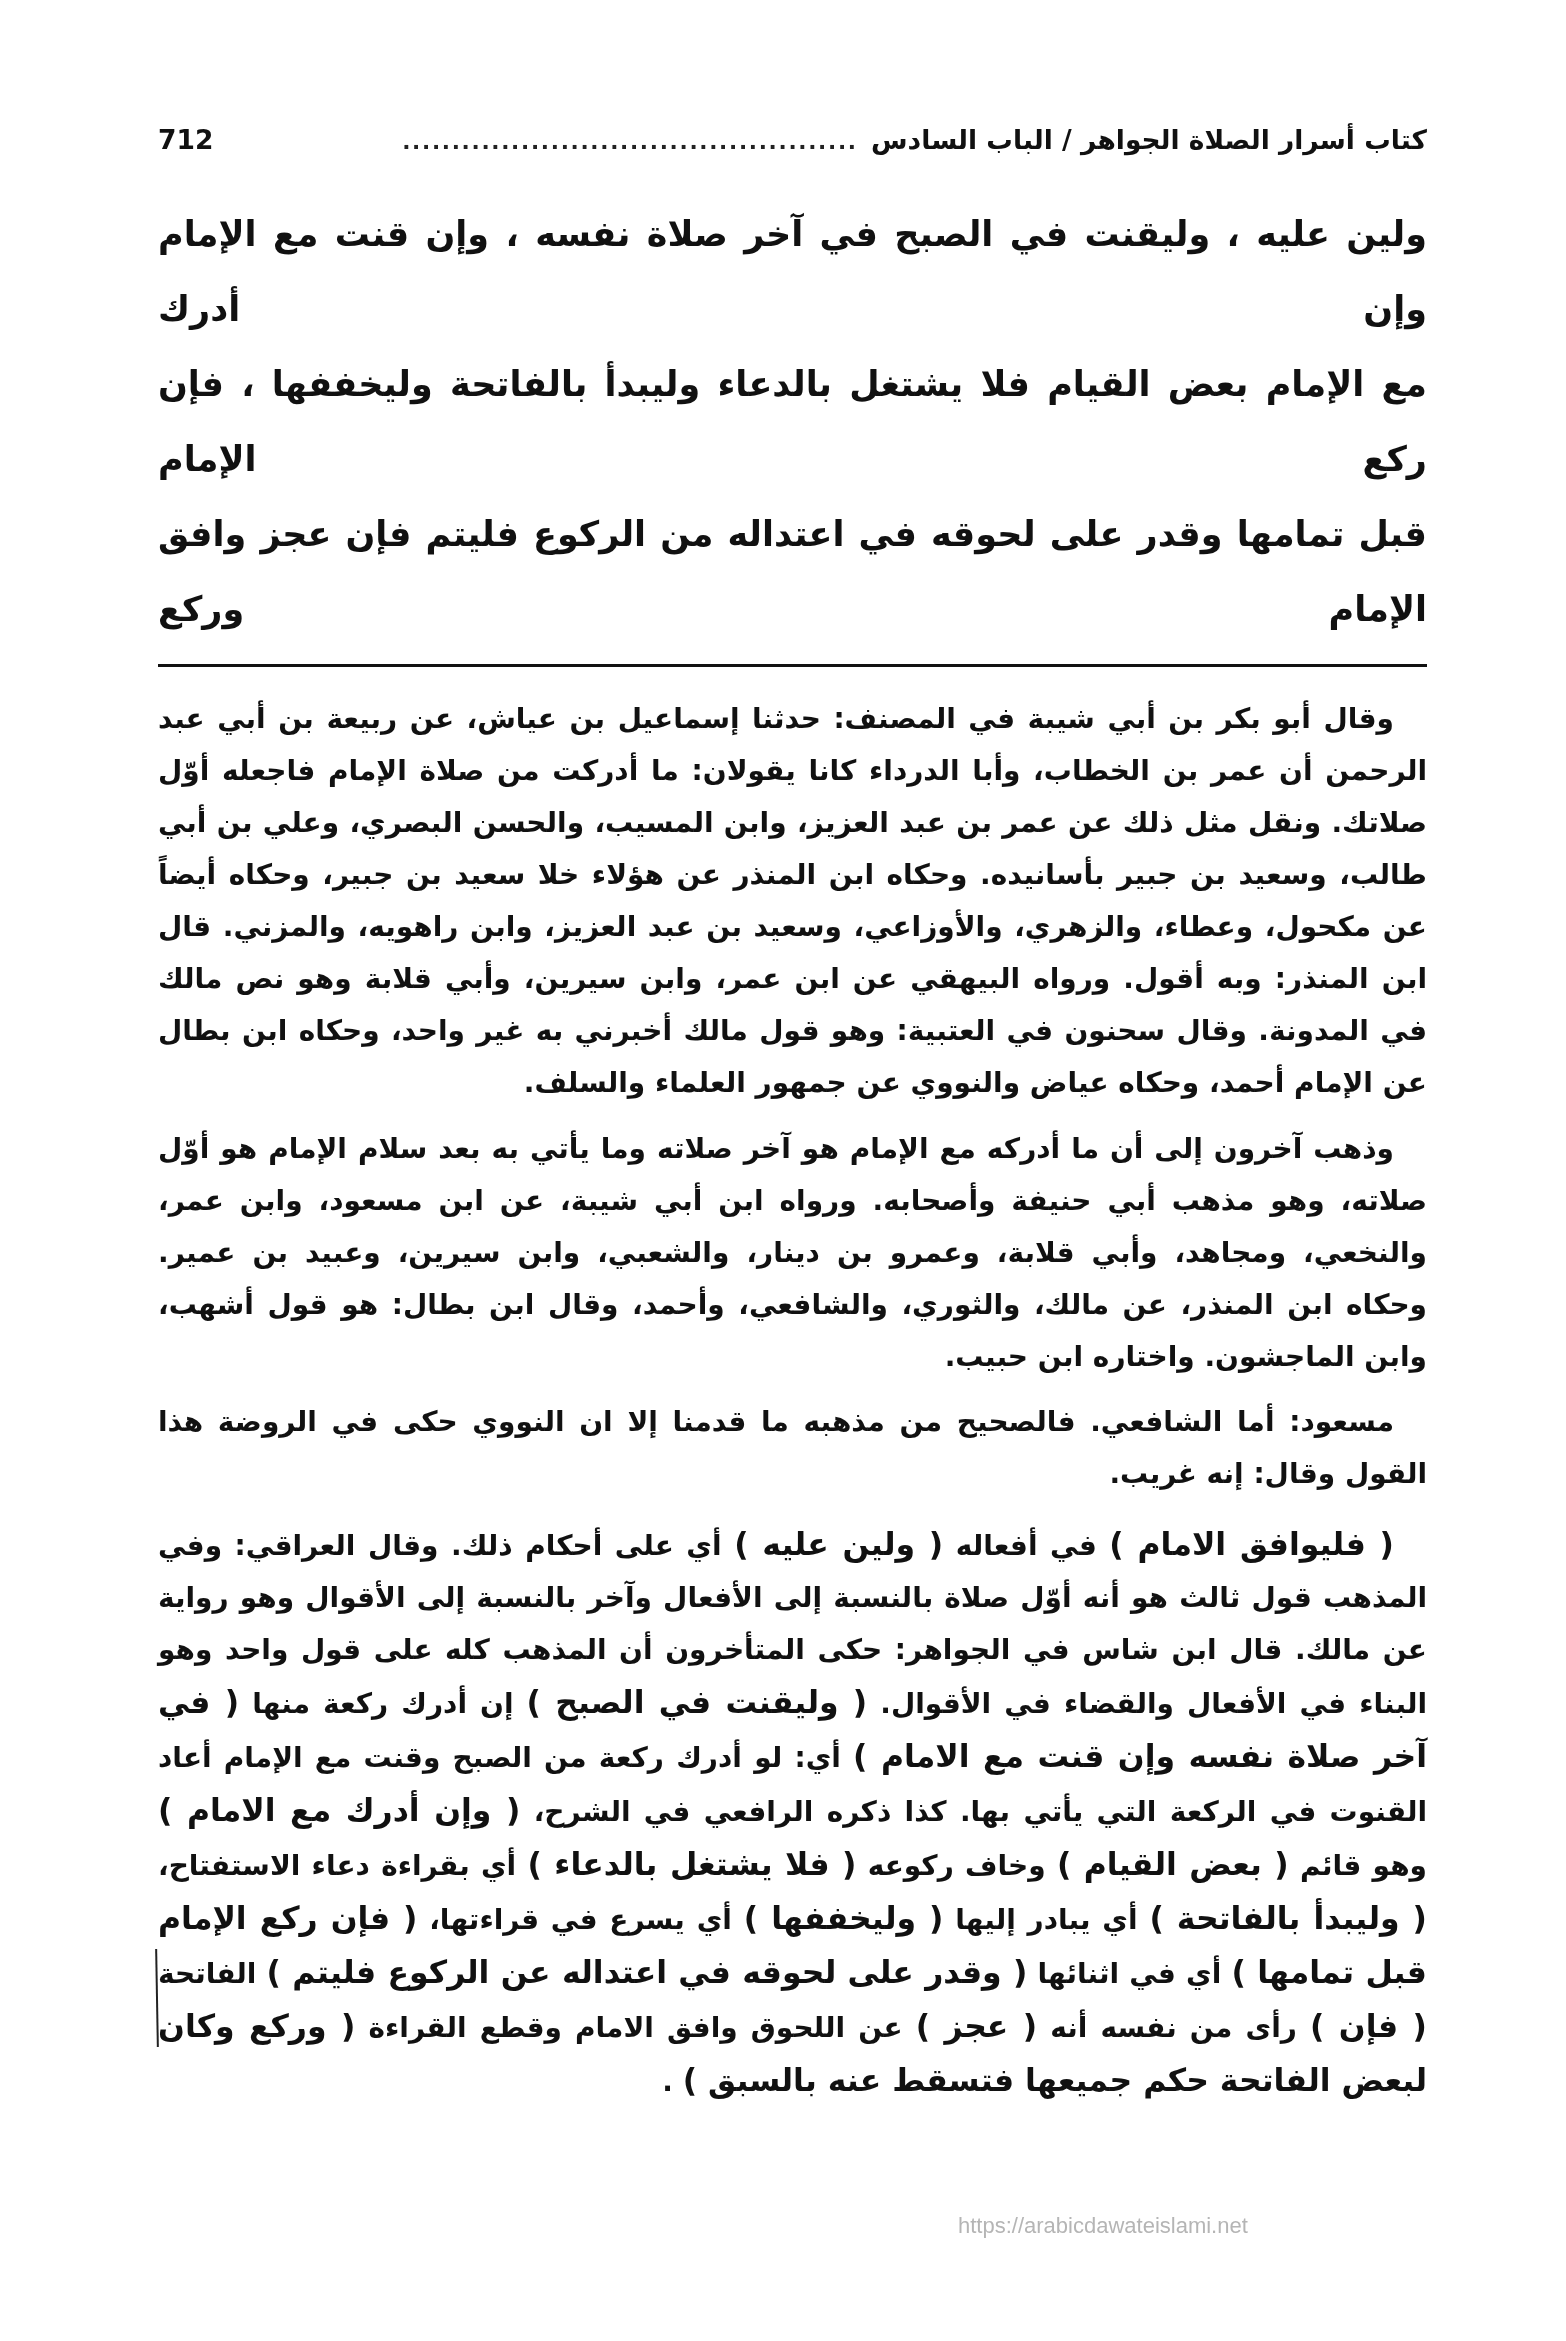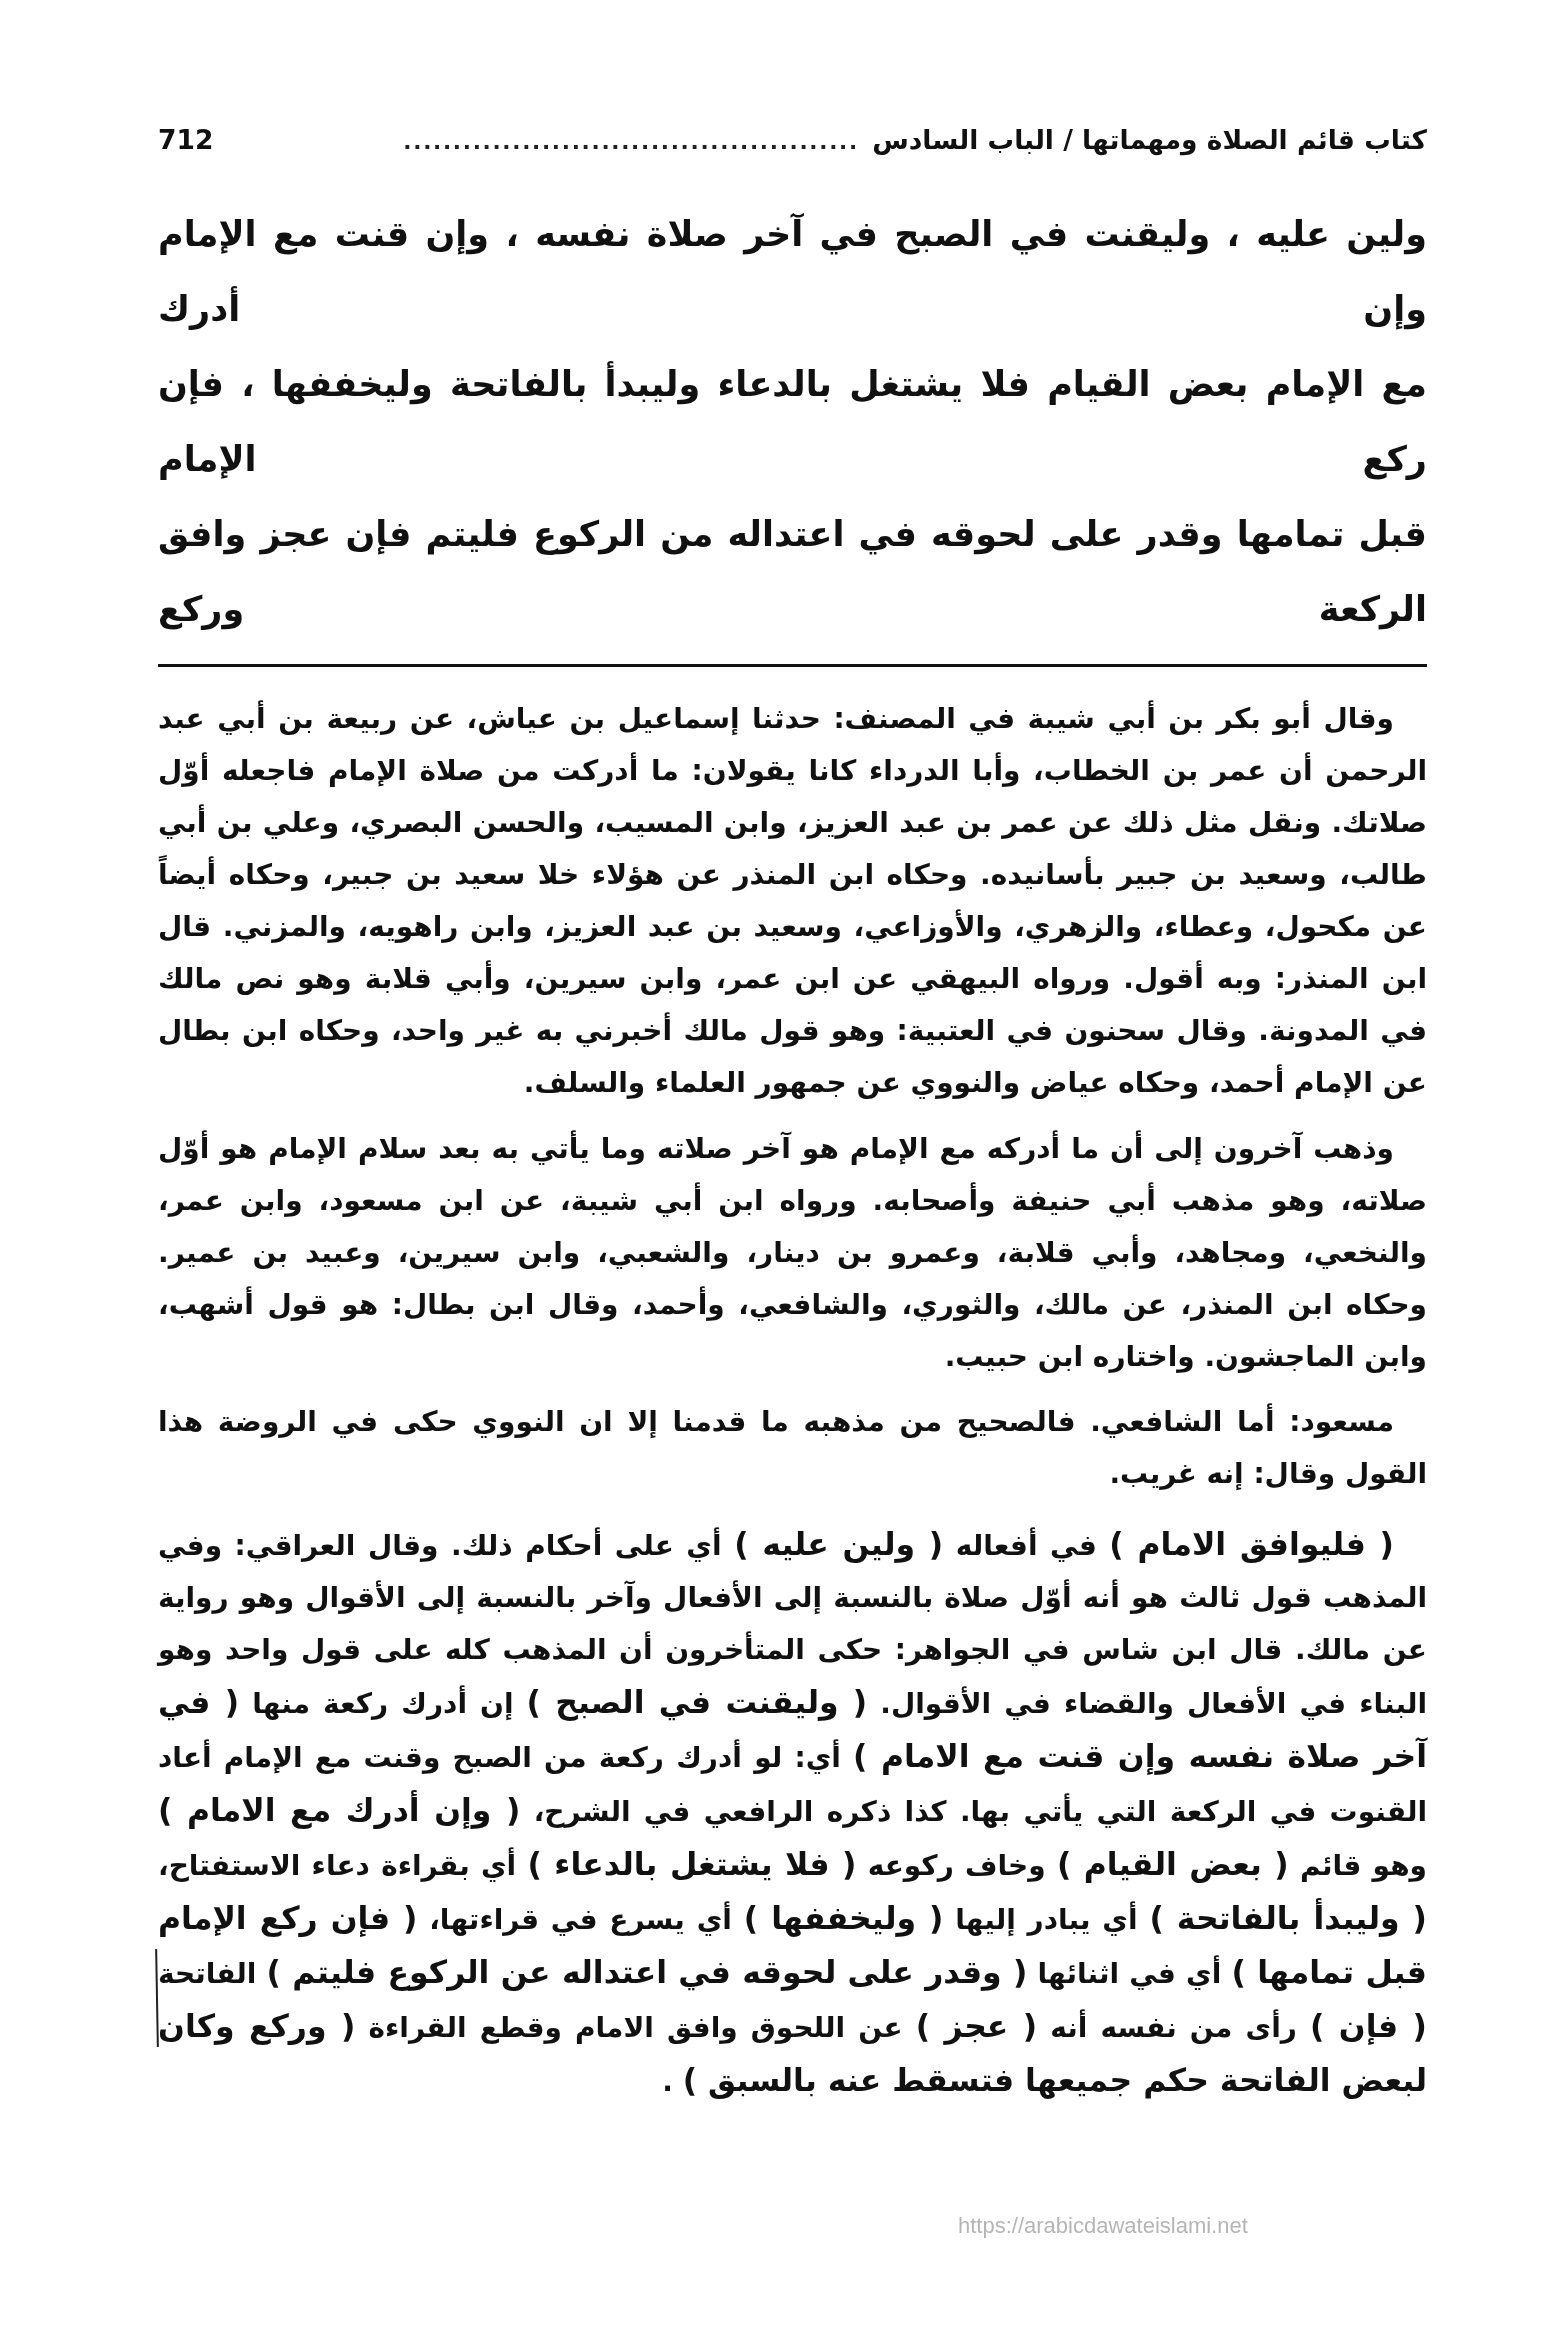--- a/index.html
+++ b/index.html
@@ -101,29 +101,29 @@
       color: #b5b5b5;
       direction: ltr;
     }
   </style>
 </head>
 <body>
 
 <div class="page">
 
   <div class="running-head">
-    <span class="title">كتاب قائم الصلاة ومهماتها / الباب السادس</span>
+    <span class="title">كتاب أسرار الصلاة الجواهر / الباب السادس</span>
     <span class="dots">..............................................</span>
     <span class="page-num">712</span>
   </div>
 
   <div class="main-text">
     <p>ولين عليه ، وليقنت في الصبح في آخر صلاة نفسه ، وإن قنت مع الإمام وإن أدرك</p>
     <p>مع الإمام بعض القيام فلا يشتغل بالدعاء وليبدأ بالفاتحة وليخففها ، فإن ركع الإمام</p>
-    <p>قبل تمامها وقدر على لحوقه في اعتداله من الركوع فليتم فإن عجز وافق الركعة وركع</p>
+    <p>قبل تمامها وقدر على لحوقه في اعتداله من الركوع فليتم فإن عجز وافق الإمام وركع</p>
   </div>
 
   <div class="separator"></div>
 
   <div class="notes">
     <p>وقال أبو بكر بن أبي شيبة في المصنف: حدثنا إسماعيل بن عياش، عن ربيعة بن أبي عبد الرحمن أن عمر بن الخطاب، وأبا الدرداء كانا يقولان: ما أدركت من صلاة الإمام فاجعله أوّل صلاتك. ونقل مثل ذلك عن عمر بن عبد العزيز، وابن المسيب، والحسن البصري، وعلي بن أبي طالب، وسعيد بن جبير بأسانيده. وحكاه ابن المنذر عن هؤلاء خلا سعيد بن جبير، وحكاه أيضاً عن مكحول، وعطاء، والزهري، والأوزاعي، وسعيد بن عبد العزيز، وابن راهويه، والمزني. قال ابن المنذر: وبه أقول. ورواه البيهقي عن ابن عمر، وابن سيرين، وأبي قلابة وهو نص مالك في المدونة. وقال سحنون في العتبية: وهو قول مالك أخبرني به غير واحد، وحكاه ابن بطال عن الإمام أحمد، وحكاه عياض والنووي عن جمهور العلماء والسلف.</p>
     <p>وذهب آخرون إلى أن ما أدركه مع الإمام هو آخر صلاته وما يأتي به بعد سلام الإمام هو أوّل صلاته، وهو مذهب أبي حنيفة وأصحابه. ورواه ابن أبي شيبة، عن ابن مسعود، وابن عمر، والنخعي، ومجاهد، وأبي قلابة، وعمرو بن دينار، والشعبي، وابن سيرين، وعبيد بن عمير. وحكاه ابن المنذر، عن مالك، والثوري، والشافعي، وأحمد، وقال ابن بطال: هو قول أشهب، وابن الماجشون. واختاره ابن حبيب.</p>
     <p class="last-gap">مسعود: أما الشافعي. فالصحيح من مذهبه ما قدمنا إلا ان النووي حكى في الروضة هذا القول وقال: إنه غريب.</p>
   </div>
 

